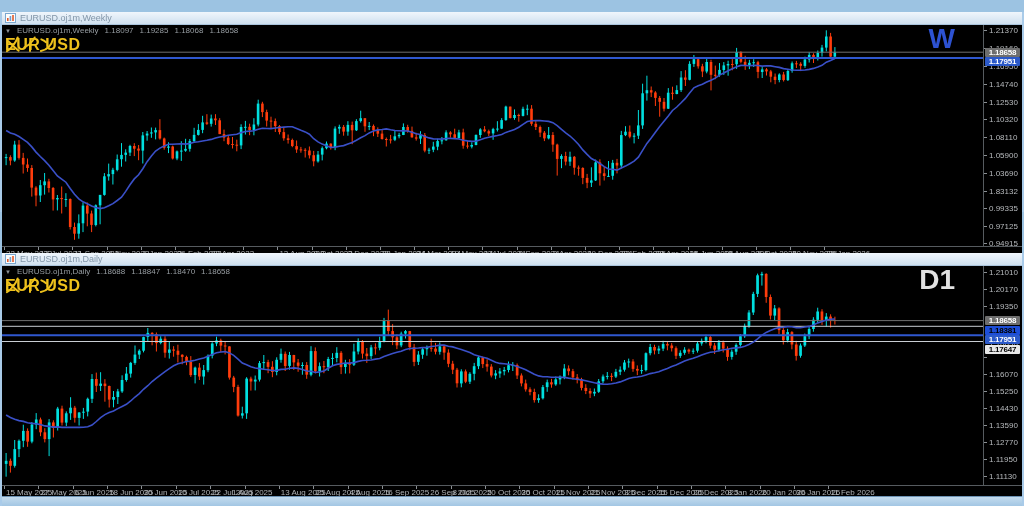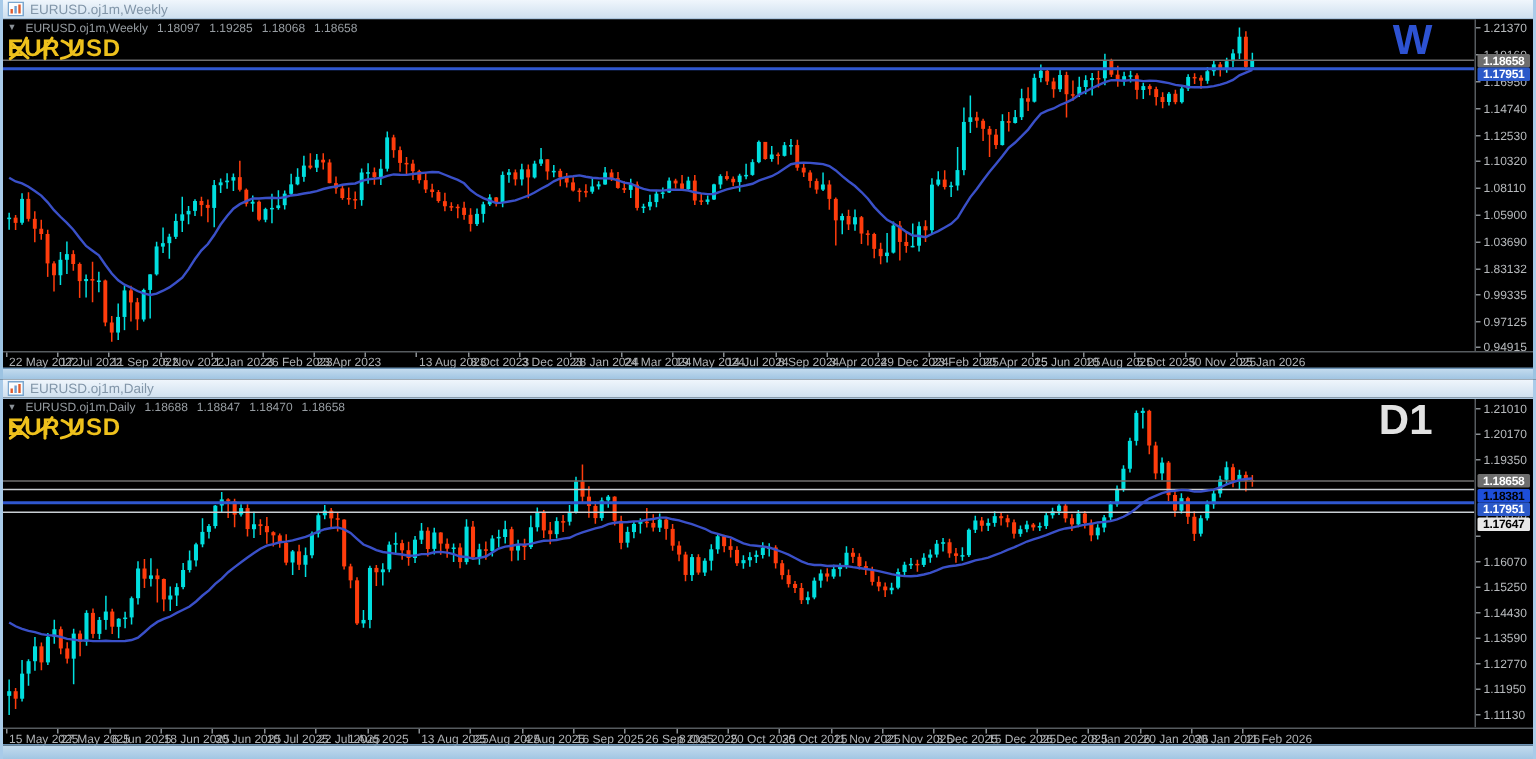--- a/index.html
+++ b/index.html
@@ -1,18 +1,18 @@
 <!DOCTYPE html>
 <html><head>
 <meta charset="utf-8">
 <style>
   html,body{margin:0;padding:0}
   body{width:1024px;height:506px;background:#9cc3e2;font-family:"Liberation Sans",sans-serif;overflow:hidden;position:relative}
   .mdi-window{position:absolute;left:0;width:1024px;background:#000;border-left:2px solid #a9cbe9;border-right:2px solid #a9cbe9;box-sizing:border-box}
-  #win0{top:0;height:200px}
+  #win0{top:12px;height:200px}
   #win1{top:253px;height:253px}
   .titlebar{position:absolute;left:0;right:0;top:0;height:13px;background:linear-gradient(#f0f6fc,#cfe0ef);border-bottom:1px solid #aac4dc;display:flex;align-items:center;gap:4px;padding-left:3px;box-sizing:border-box}
   .win-title{font-size:9px;color:#8195a8;white-space:nowrap}
   .win-icon{display:inline-block;line-height:0}
   .chart-body{position:absolute;left:0;right:0;background:#000}
   #win0 .chart-body{top:13px;height:221px}
   #win1 .chart-body{top:13px;height:219px}
   .plot{position:absolute;left:0;top:0;right:38px;bottom:0;border-right:1px solid #565b5f;overflow:hidden}
   .plot svg{position:absolute;left:0;top:0}
   .price-axis{position:absolute;right:0;top:0;width:38px;bottom:0;background:#000}

